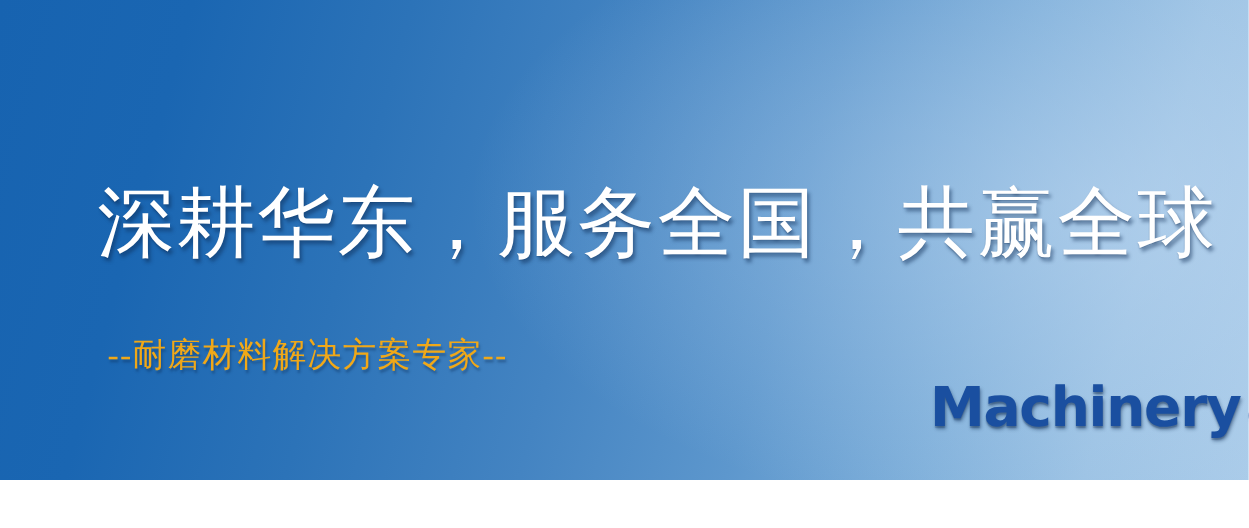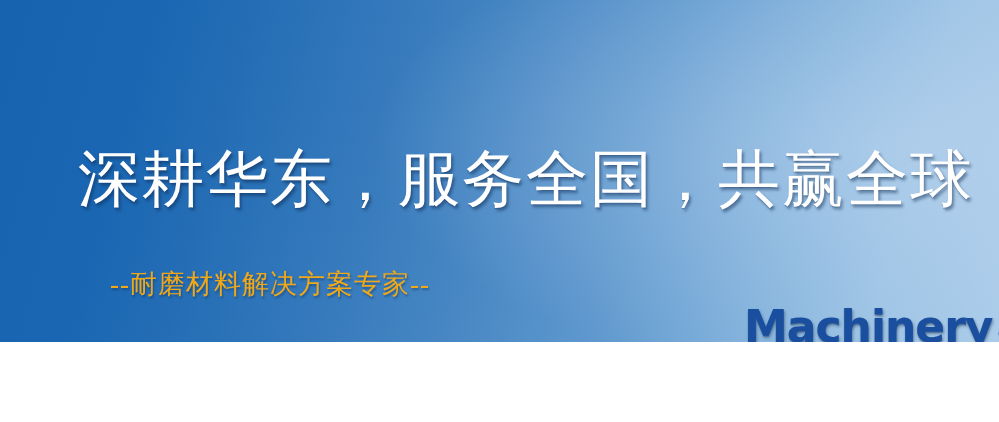--- a/index.html
+++ b/index.html
@@ -5,21 +5,21 @@
 <style>
   html, body {
     margin: 0;
     padding: 0;
     background: #ffffff;
   }
 
   #banner {
     position: relative;
     width: 999px;
-    height: 342px;
+    height: 384px;
     overflow: hidden;
     font-family: "Liberation Sans", sans-serif;
     
     background:
       linear-gradient(105deg,
         #1763b0 0%,
         #1a66b2 14%,
         #2c73b8 30%,
         #4484c2 47%,
         #5d97cd 62%,
@@ -61,21 +61,20 @@
   
   #subtitle {
     left: 86px;
     top: 266px;
     color: #f0a818;
     font-family: "Liberation Serif", "DejaVu Serif", serif;
     font-size: 27px;
     letter-spacing: 1px;
     white-space: nowrap;
     text-shadow: 1px 2px 2px rgba(10,40,80,0.40);
-    margin-left: 24px;
   }
 
   
   #logo {
     left: 744px;
     top: 296px;
     width: 252px;
     height: 126px;
   }
 

